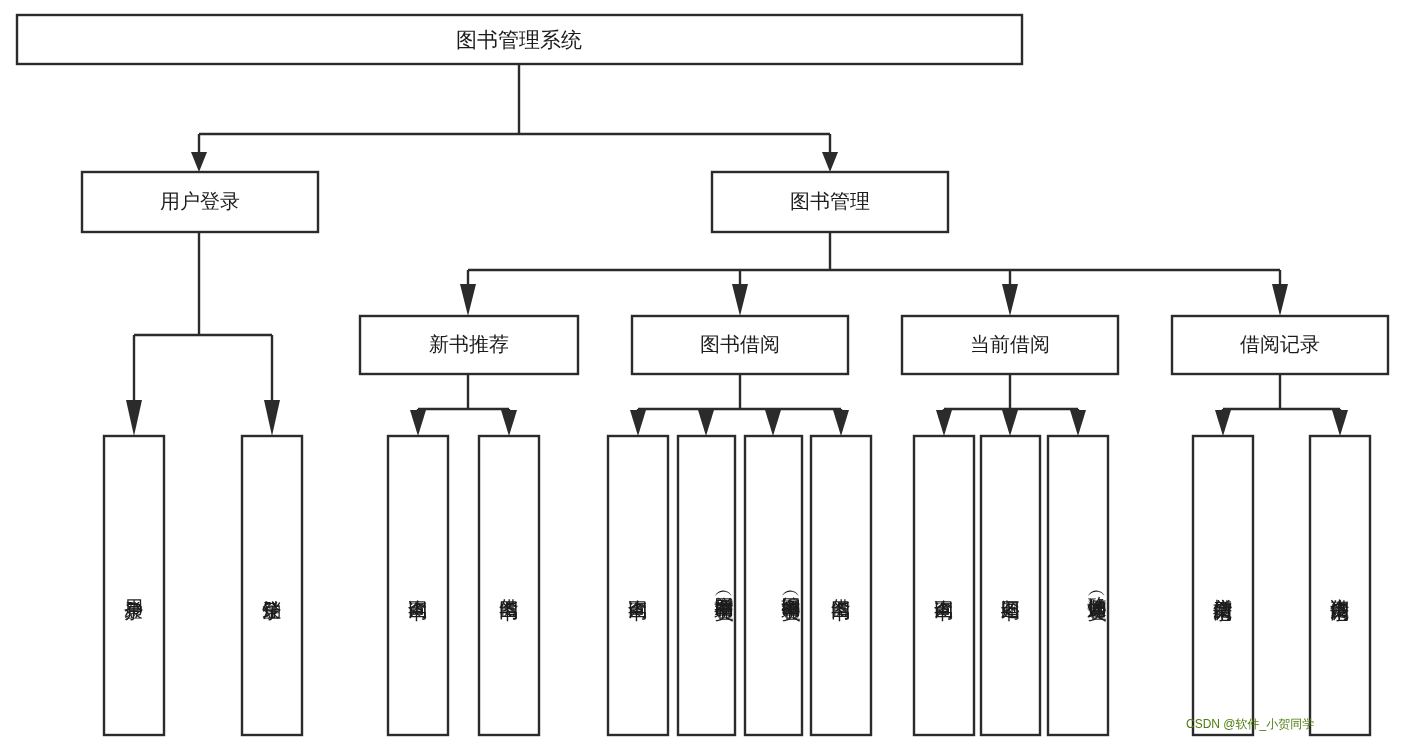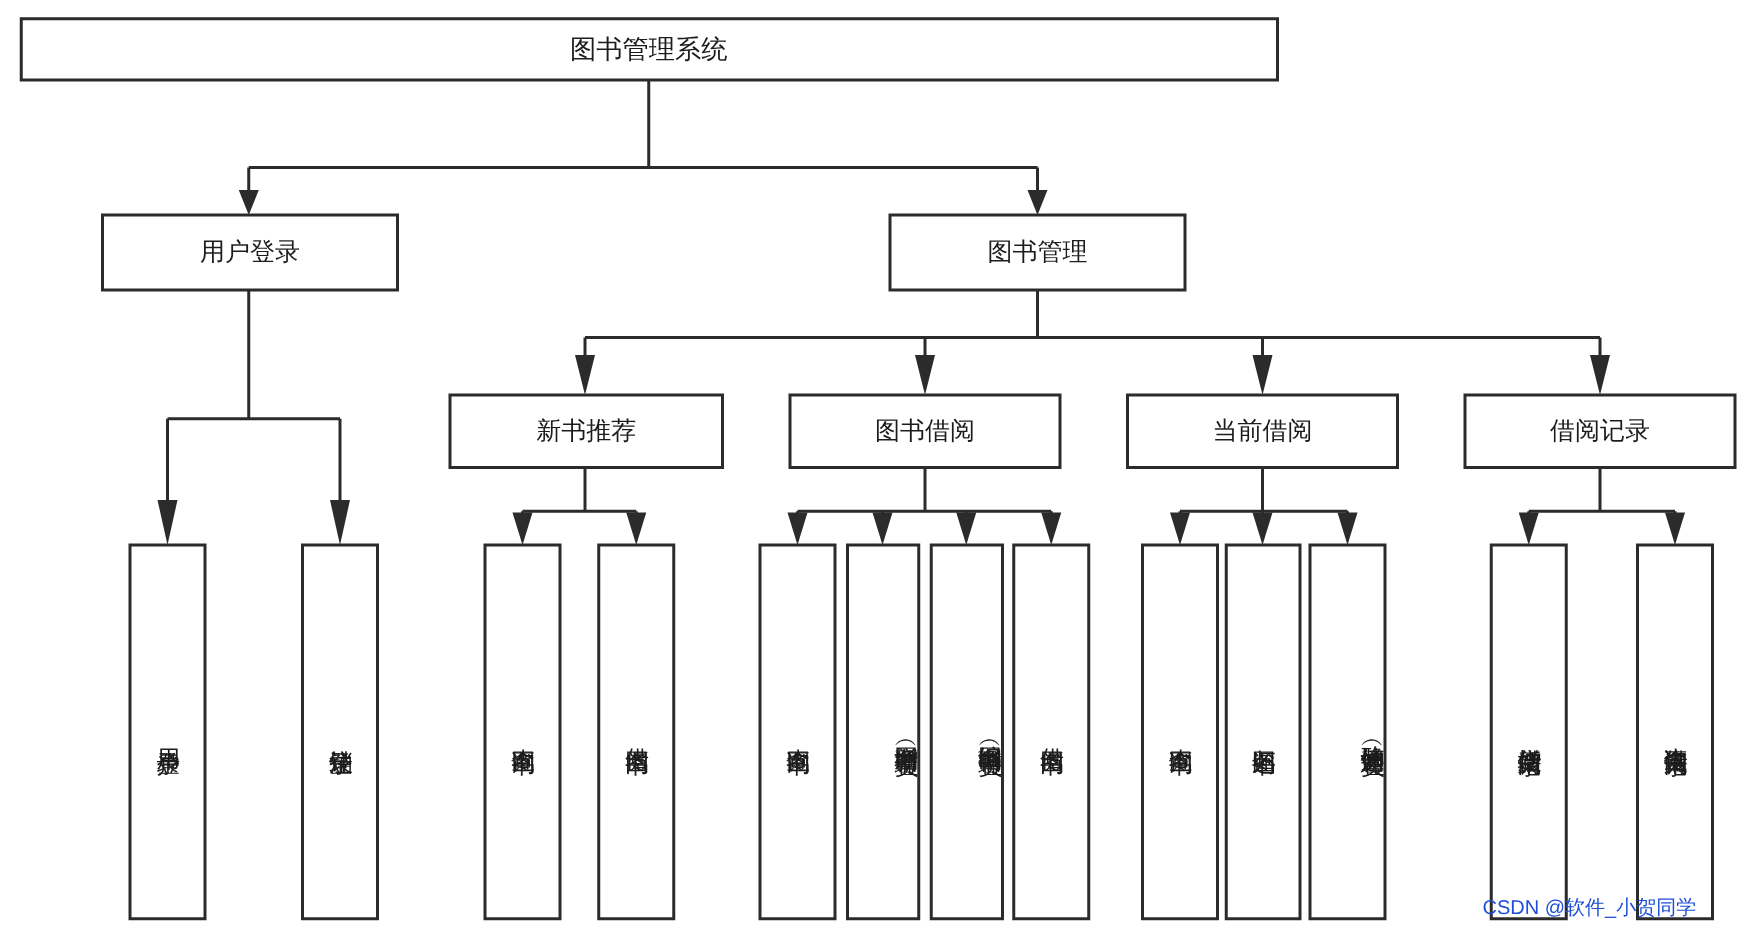--- a/index.html
+++ b/index.html
@@ -71,22 +71,22 @@
     justify-content: center;
     white-space: nowrap;
     pointer-events: none;
     user-select: none;
   }
   .watermark {
     position: absolute;
     left: 1186px;
     top: 716px;
     font-family: "Liberation Sans", "DejaVu Sans", sans-serif;
-    font-size: 16px;
-    color: #1d4ed8;
+    font-size: 12px;
+    color: #4d7c0f;
     white-space: nowrap;
     user-select: none;
   }
 </style>
 </head>
 <body>
 
 <div id="diagram-root">
 
   <svg class="flow" viewBox="0 0 1405 747" xmlns="http://www.w3.org/2000/svg">

